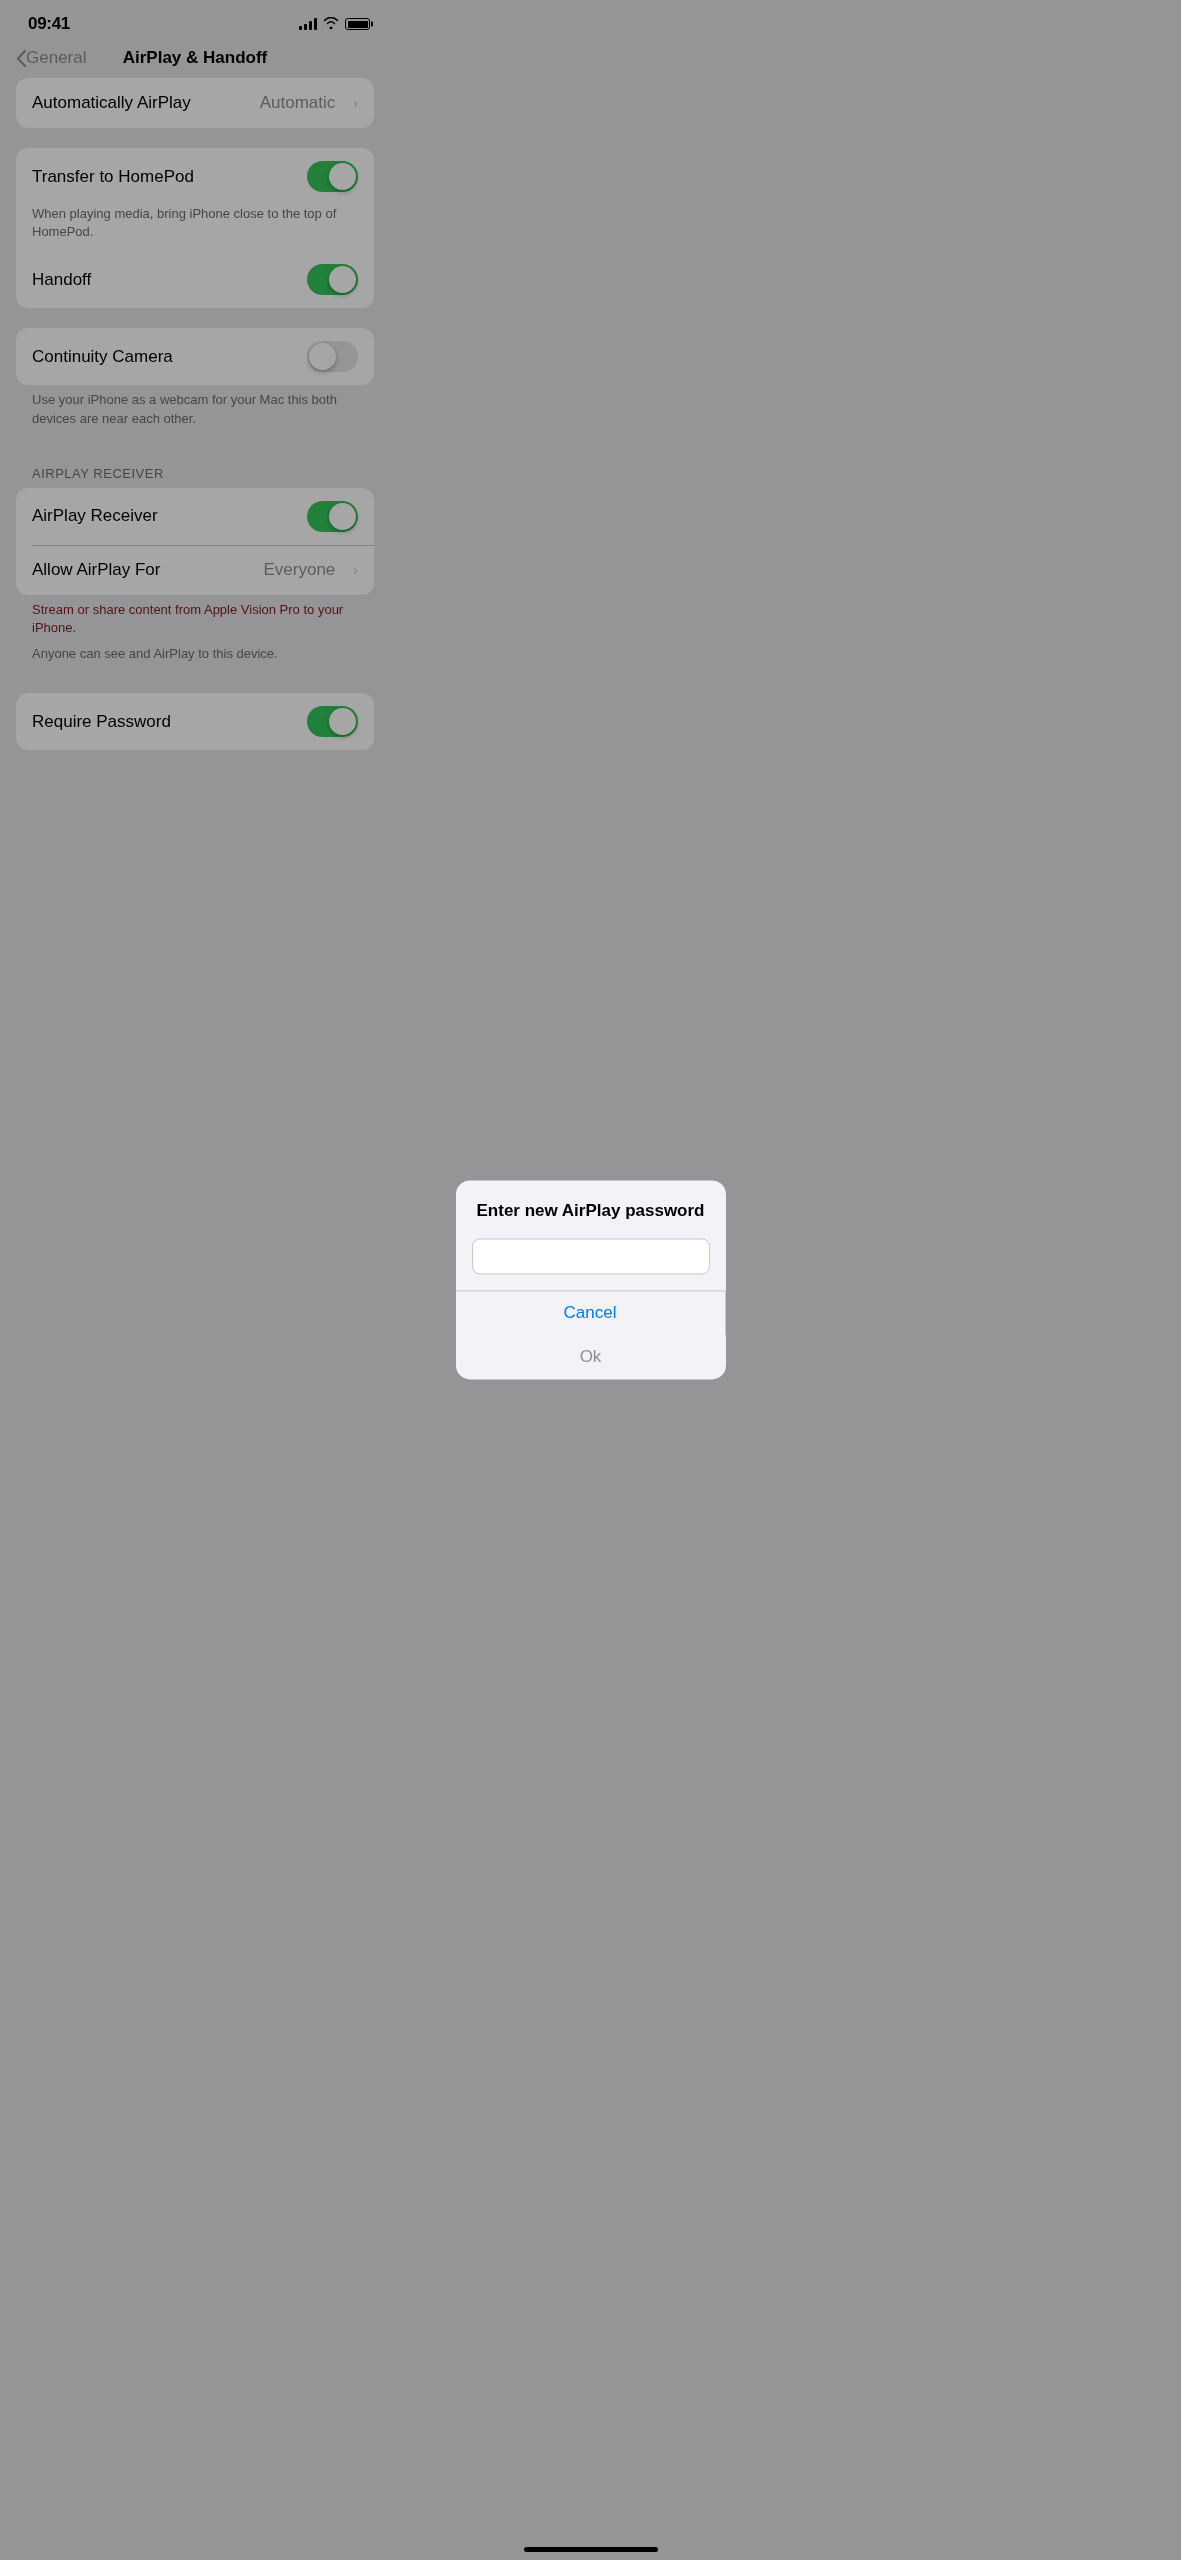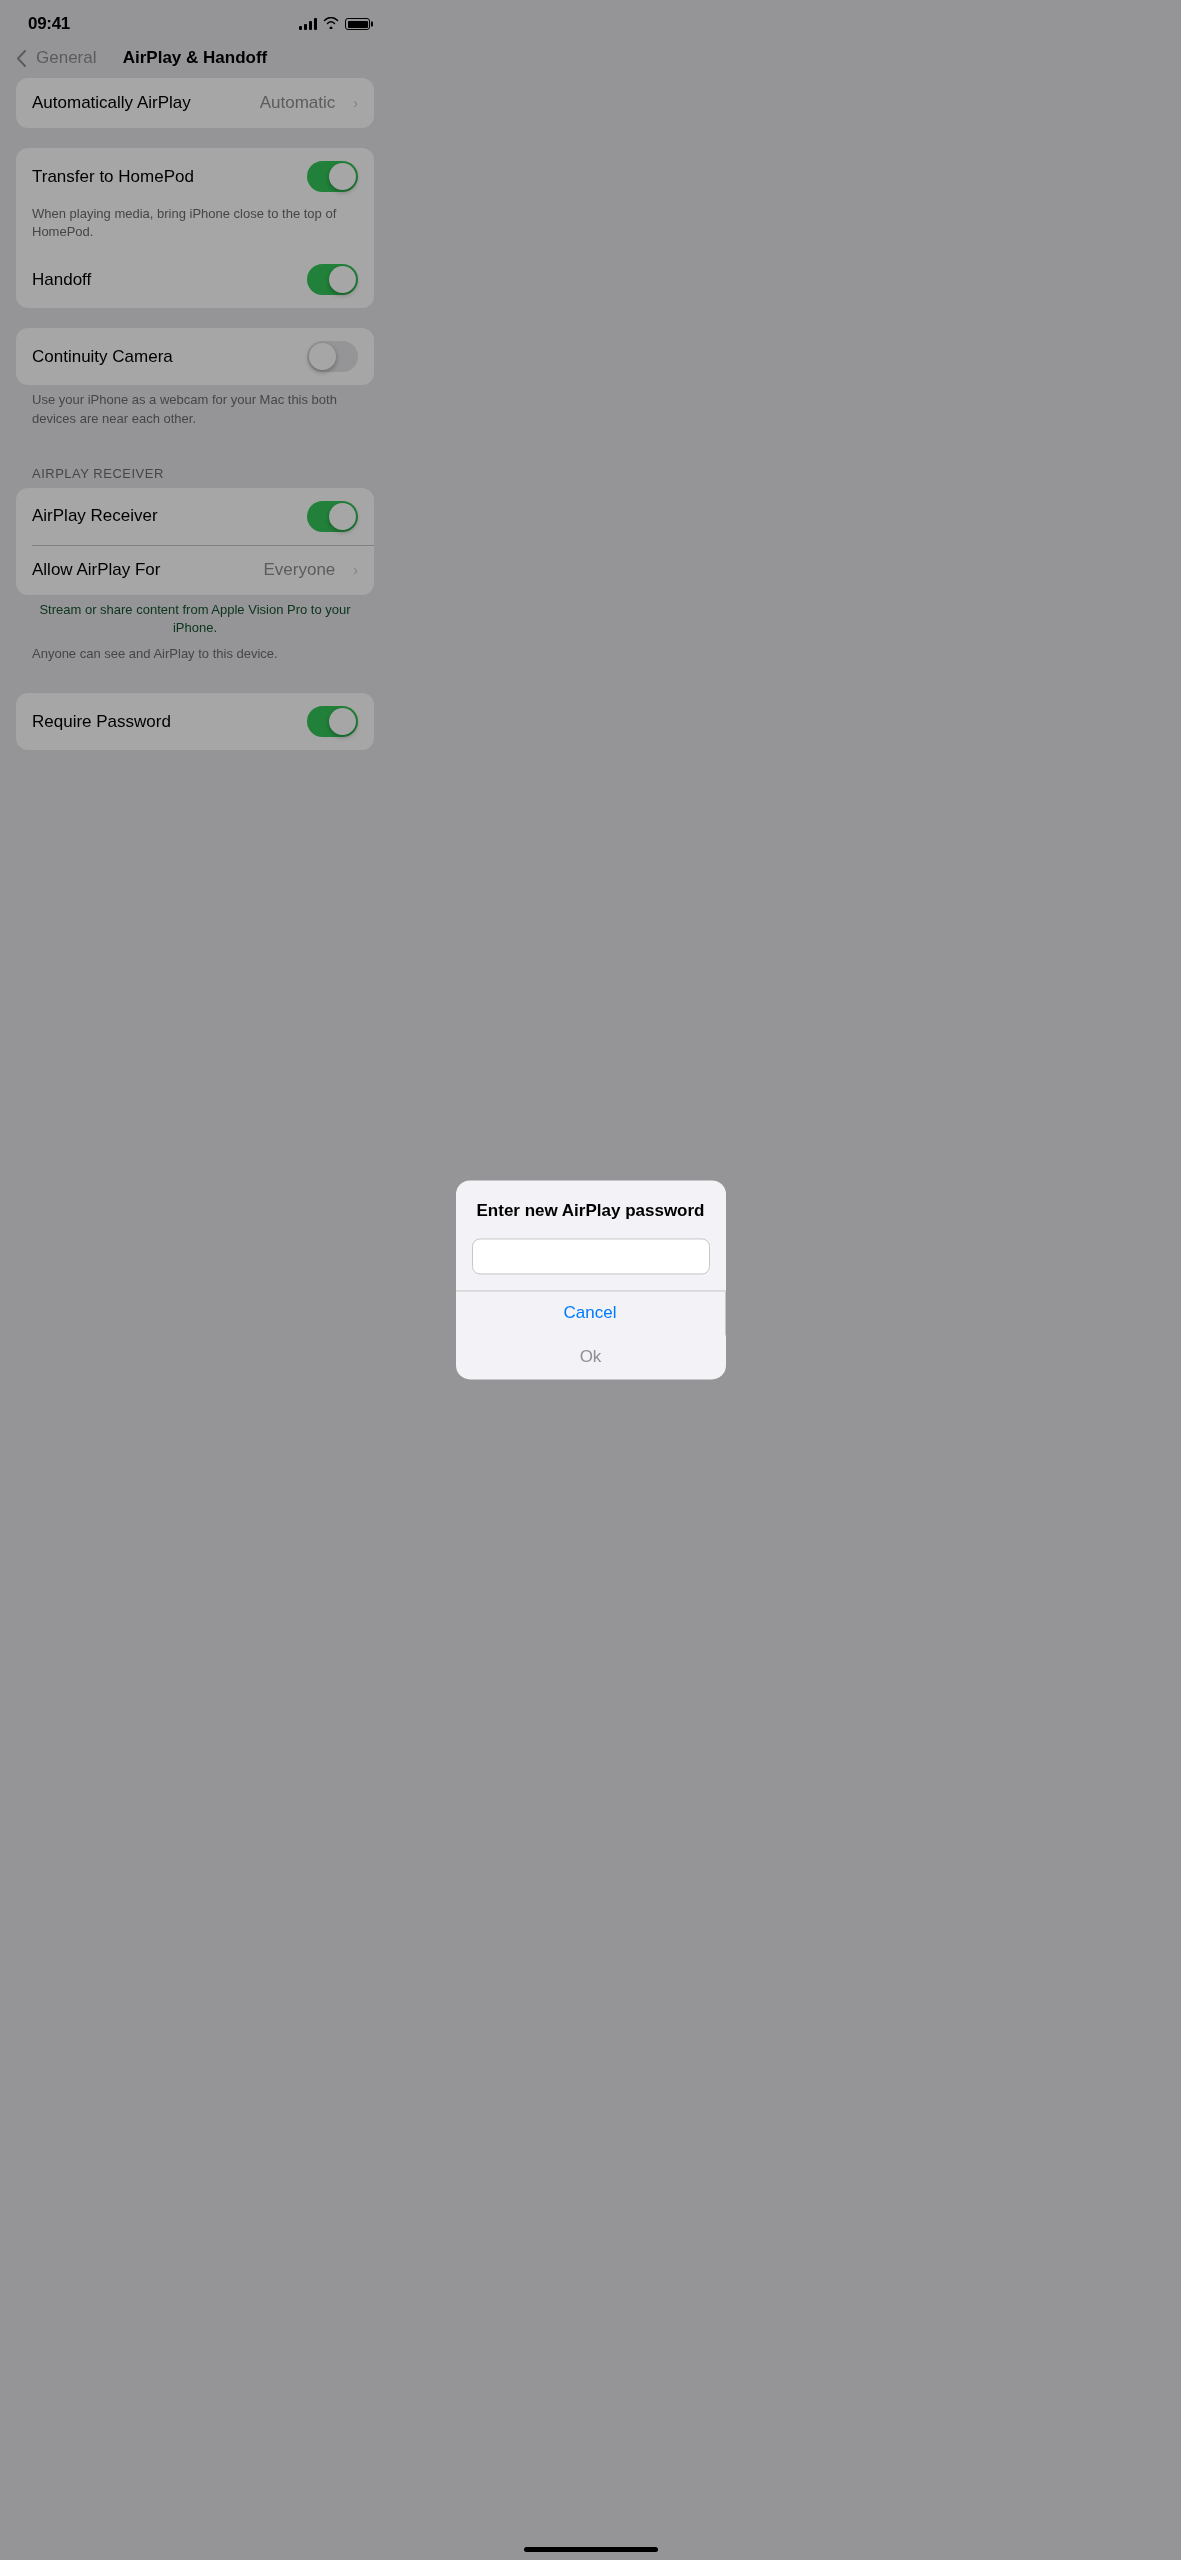--- a/index.html
+++ b/index.html
@@ -83,21 +83,21 @@
       justify-content: center;
       padding: 8px 16px 10px;
       background: #e5e5ea;
       position: relative;
     }
     .back-btn {
       position: absolute;
       left: 16px;
       display: flex;
       align-items: center;
-      gap: 10px;
+      gap: 0;
       color: #8e8e93;
       font-size: 17px;
     }
     .back-btn svg {
       width: 10px;
       height: 17px;
     }
     .nav-title {
       font-size: 17px;
       font-weight: 600;
@@ -363,21 +363,21 @@
         </div>
       </div>
       <div class="settings-row">
         <span class="row-label">Allow AirPlay For</span>
         <div class="row-value">
           <span>Everyone</span>
           <span class="chevron">›</span>
         </div>
       </div>
     </div>
-    <div style="padding: 6px 16px 4px; font-size: 13px; color: #14532d; line-height: 1.4; text-align: center;">
+    <div style="padding: 6px 16px 4px; font-size: 13px; color: #7f1d1d; line-height: 1.4;">
       <span>Stream or share content from Apple Vision Pro to your iPhone.</span>
     </div>
     <div style="padding: 4px 16px 10px; font-size: 13px; color: #6c6c70; line-height: 1.4;">
       <span>Anyone can see and AirPlay to this device.</span>
     </div>
   </div>
 
   <div class="settings-group">
     <div class="settings-card">
       <div class="settings-row">

